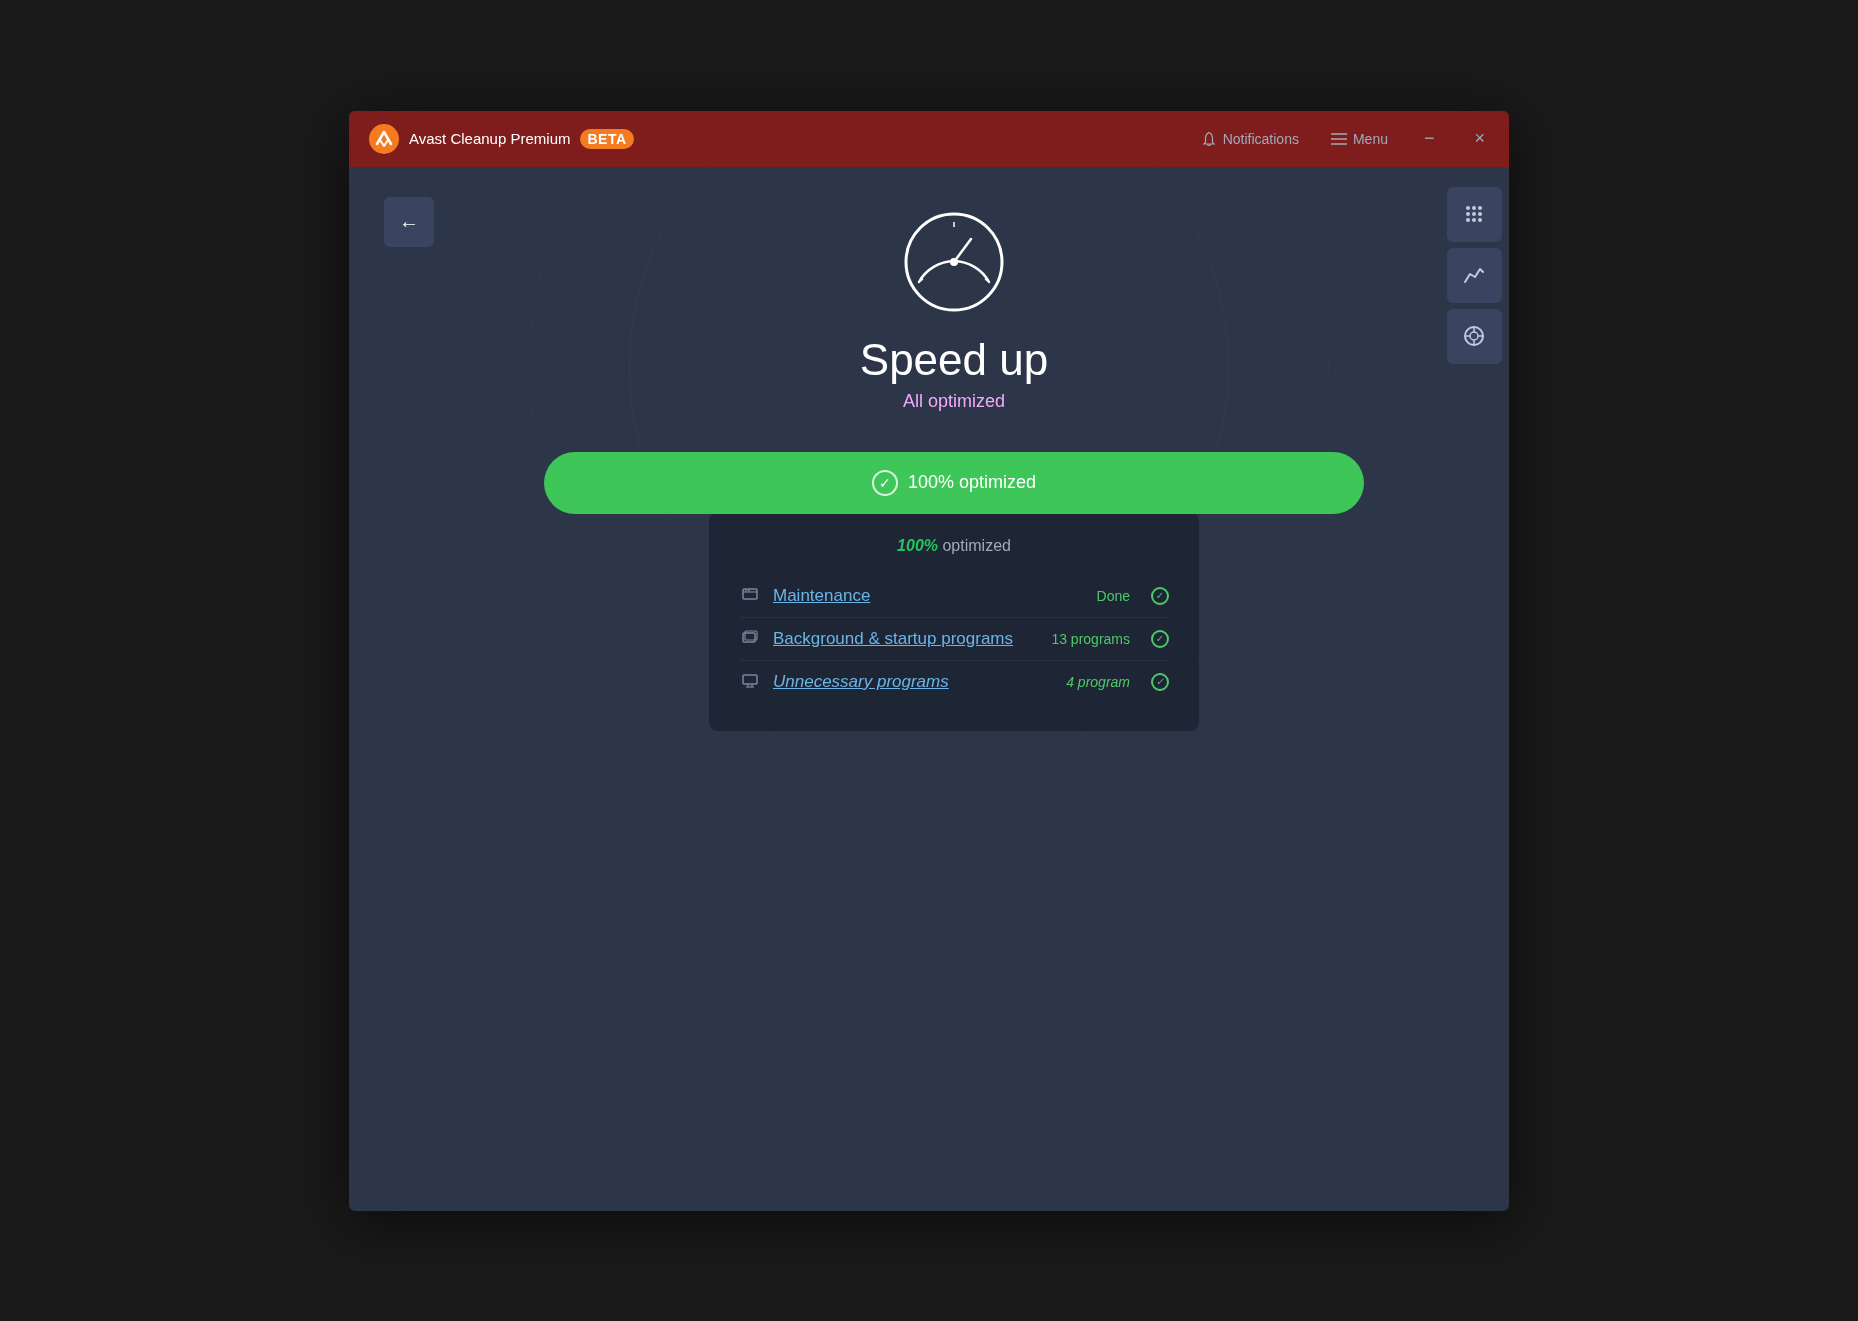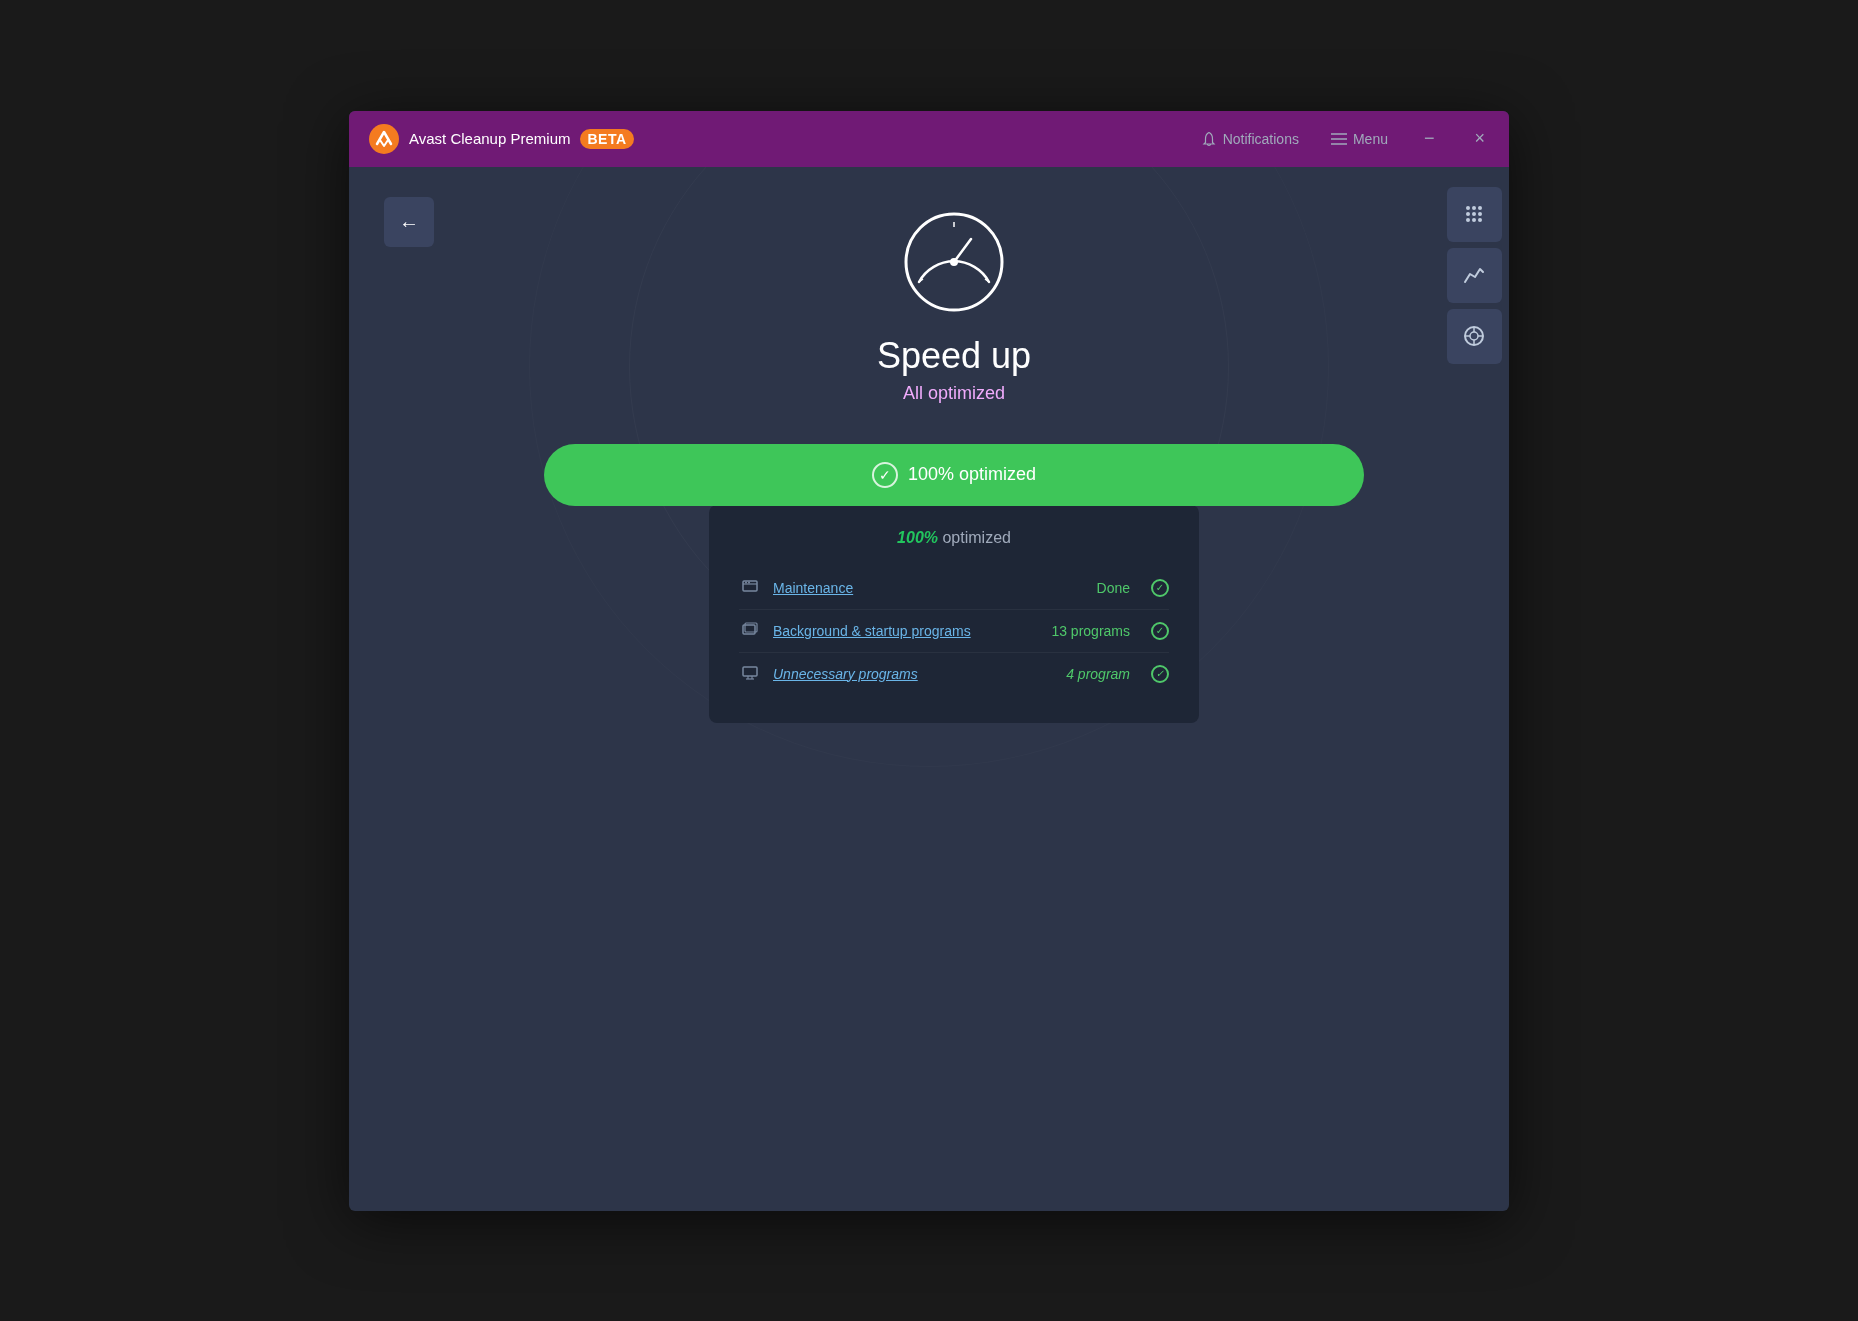--- a/index.html
+++ b/index.html
@@ -21,21 +21,21 @@
       overflow: hidden;
       display: flex;
       flex-direction: column;
       position: relative;
       box-shadow: 0 10px 60px rgba(0,0,0,0.6);
     }
 
     
     .titlebar {
       height: 56px;
-      background: #701a75;
+      background: #7f1d1d;
       display: flex;
       align-items: center;
       padding: 0 20px;
       flex-shrink: 0;
       position: relative;
       z-index: 10;
     }
 
     .titlebar-left {
       display: flex;
@@ -159,21 +159,21 @@
 
     
     .speedometer-icon {
       width: 110px;
       height: 110px;
       margin-bottom: 18px;
     }
 
     .speed-up-title {
       color: #ffffff;
-      font-size: 36px;
+      font-size: 44px;
       font-weight: 400;
       margin-bottom: 6px;
     }
 
     .all-optimized-subtitle {
       color: #f0abfc;
       font-size: 18px;
       margin-bottom: 40px;
     }
 
@@ -257,21 +257,21 @@
     .row-icon {
       color: #7888a0;
       font-size: 16px;
       width: 22px;
       text-align: center;
       flex-shrink: 0;
     }
 
     .row-label {
       color: #6ab5e8;
-      font-size: 14px;
+      font-size: 17px;
       text-decoration: underline;
       cursor: pointer;
       flex: 1;
     }
 
     .row-status {
       color: #4fc86a;
       font-size: 14px;
       display: flex;
       align-items: center;

